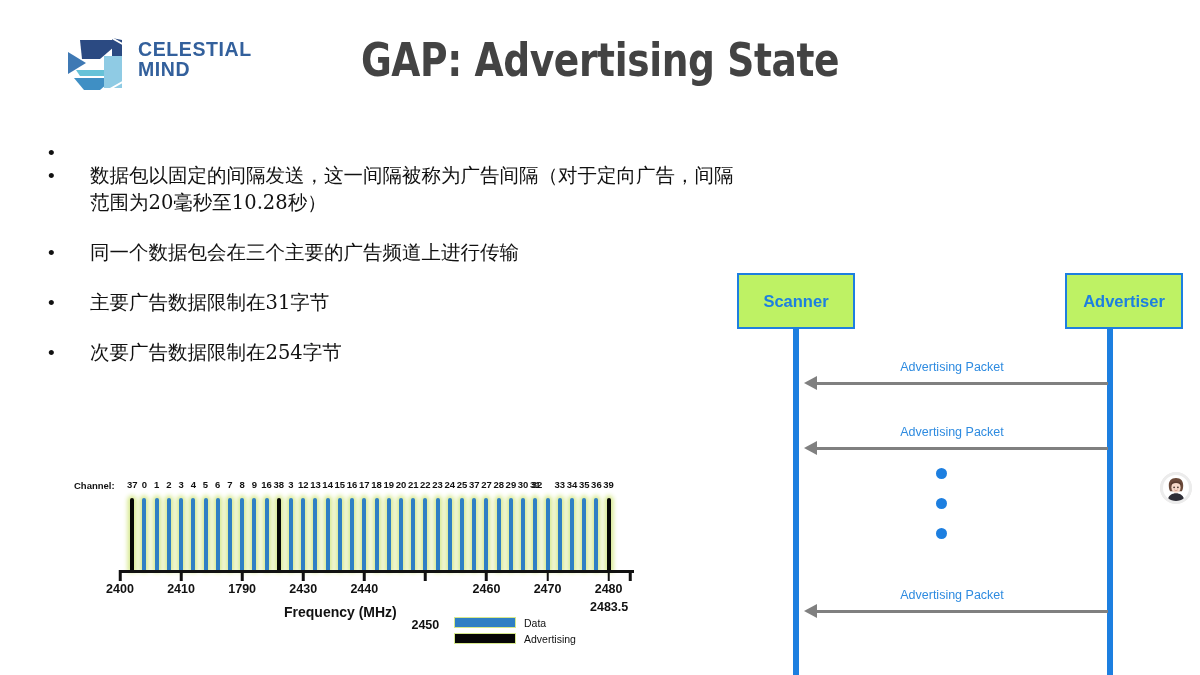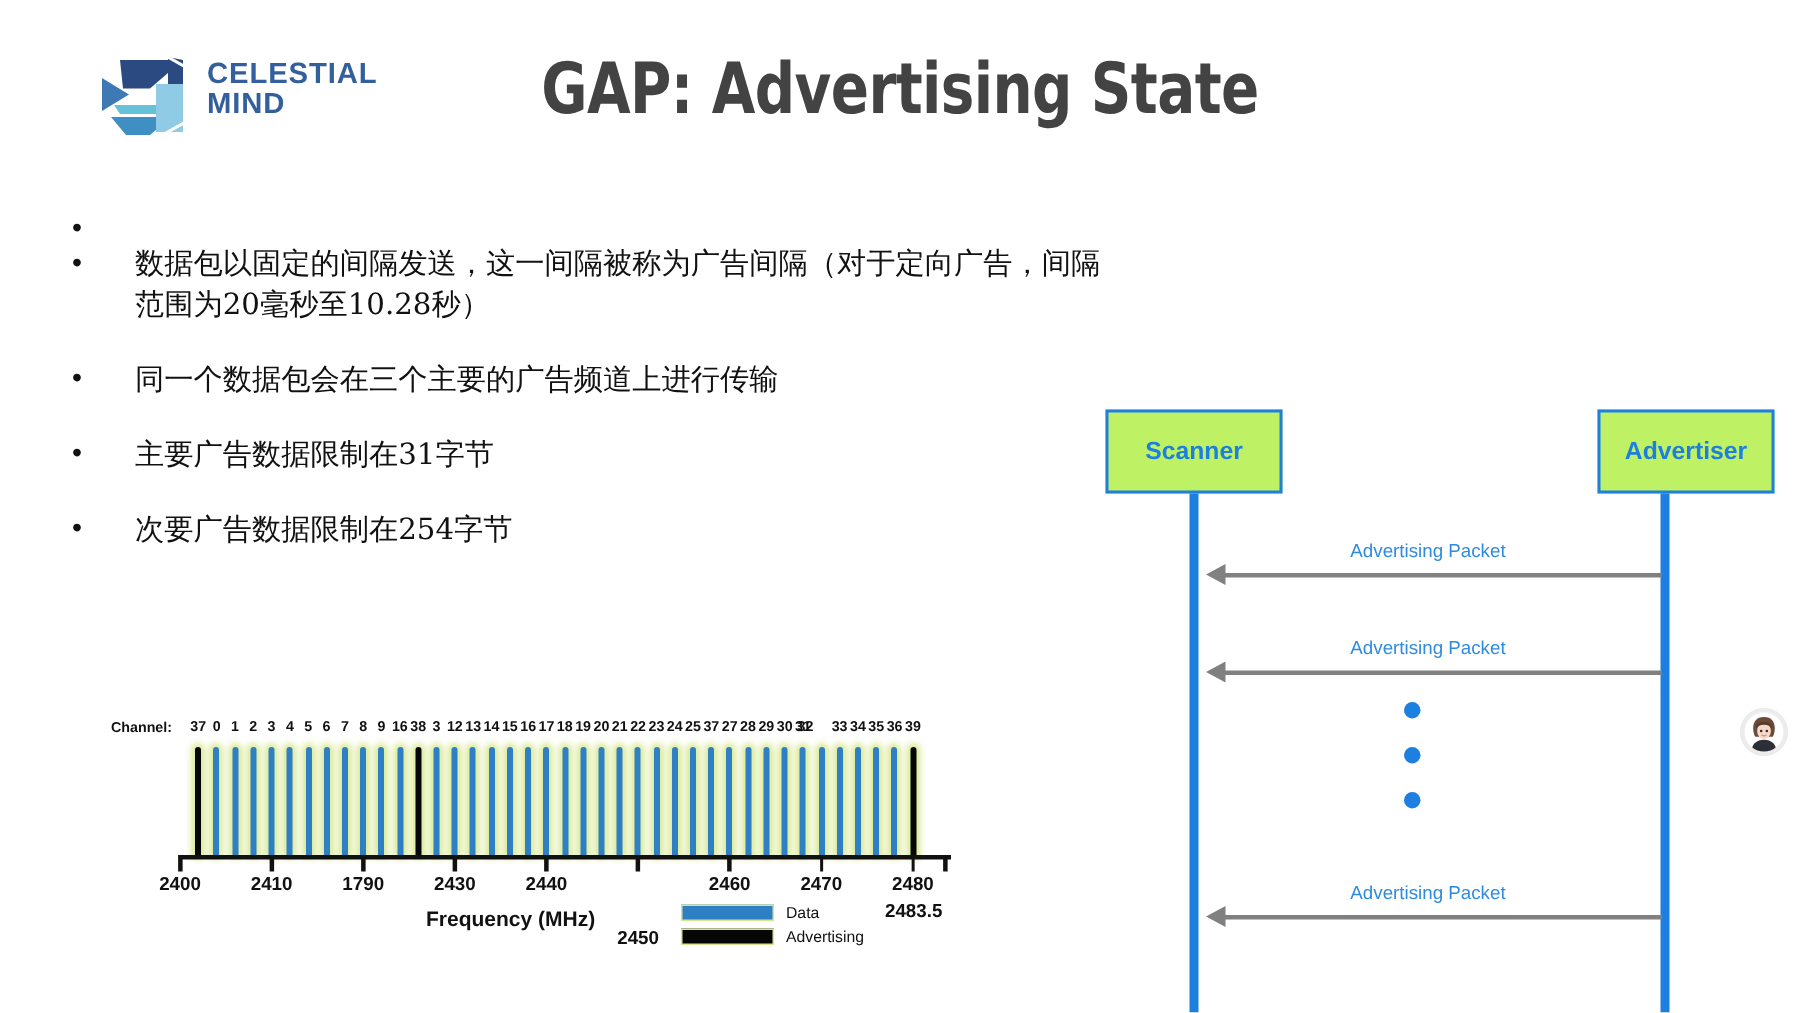--- a/index.html
+++ b/index.html
@@ -182,21 +182,21 @@
     left: 210px;
     top: 128px;
     font-size: 14px;
     font-weight: bold;
     color: #111;
     white-space: nowrap;
   }
   #spec-legend {
     position: absolute;
     left: 380px;
-    top: 126px;
+    top: 140px;
     width: 175px;
   }
   #spec-legend .lgrow {
     display: flex;
     align-items: center;
     margin-bottom: 3px;
     height: 13px;
   }
   #spec-legend .sw {
     width: 62px;

